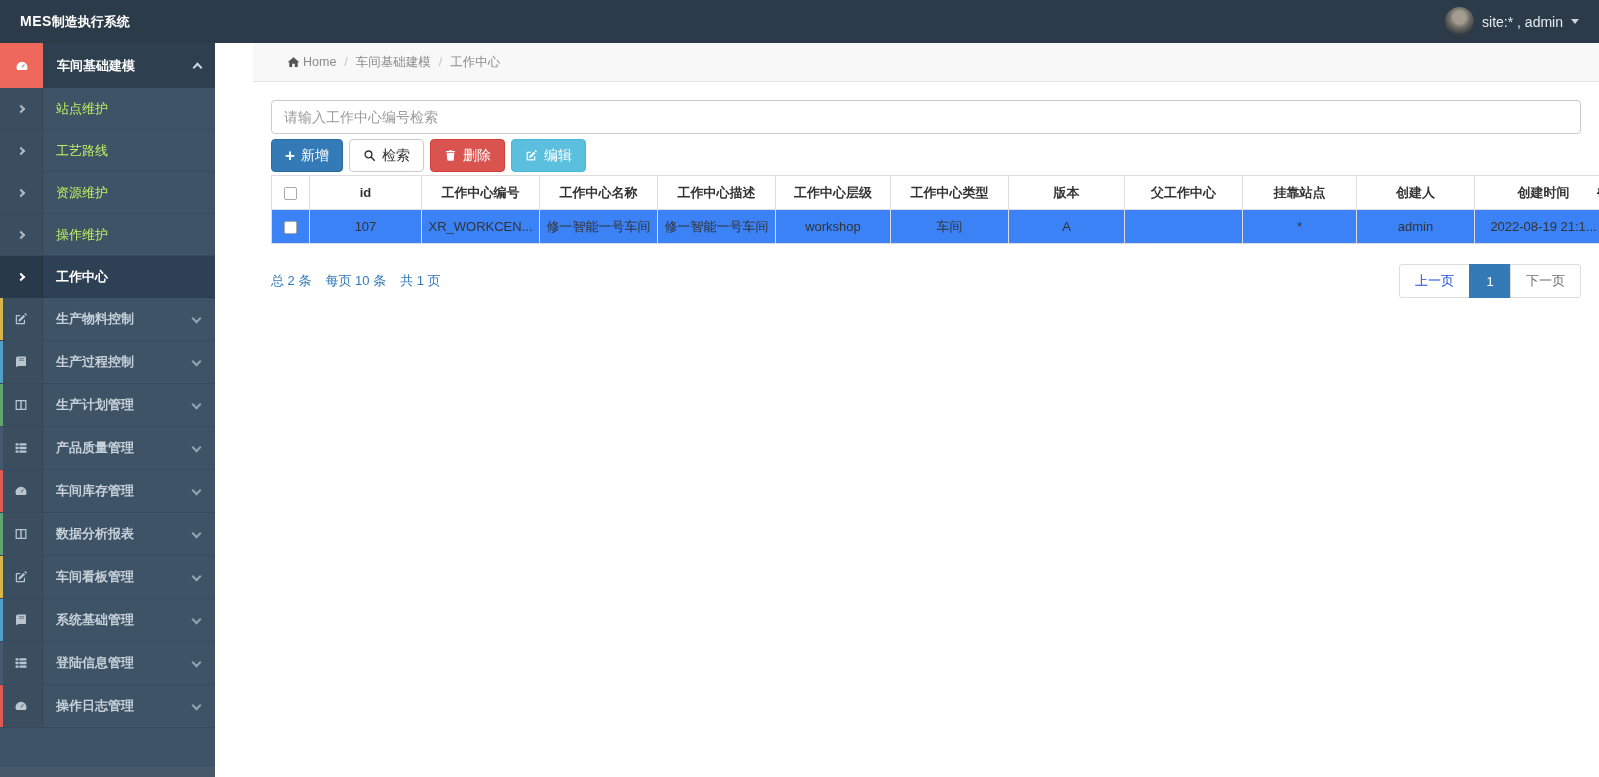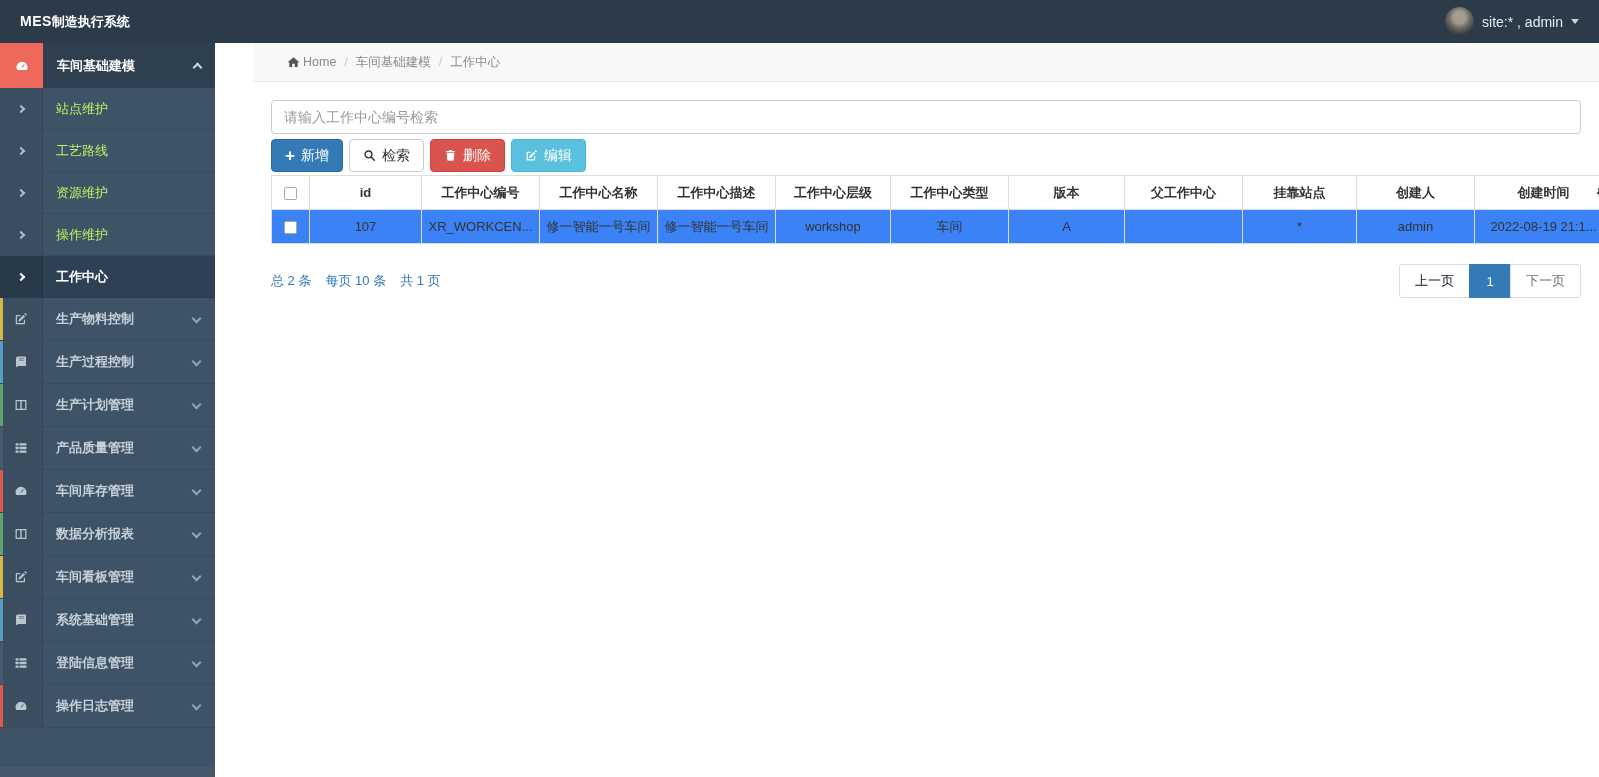--- a/index.html
+++ b/index.html
@@ -73,21 +73,21 @@
   .grid th, .grid td { border:1px solid #ddd; height:34px; text-align:center; overflow:hidden; white-space:nowrap; padding:0 6px; }
   .grid th { font-weight:bold; position:relative; }
   tr.striped td { background:#3b82f6; }
   .cb { display:inline-block; width:13px; height:13px; border:1px solid #a9a9a9; border-radius:2px; background:#fff; vertical-align:middle; cursor:pointer; }
   .pin { position:absolute; right:7px; top:50%; transform:translateY(-50%); width:11px; height:11px; fill:#333; cursor:pointer; }
 
   .pagerow { margin-top:20px; display:flex; justify-content:space-between; align-items:center; }
   .summary { color:#337ab7; font-size:13px; display:flex; gap:14px; }
   .pager { display:flex; }
   .page-btn { min-width:42px; padding:7px 15px; border:1px solid #ddd; background:#fff; font-size:13px; display:flex; align-items:center; justify-content:center; margin-left:-1px; cursor:pointer; }
-  .page-prev { color:#0f172a; border-radius:3px 0 0 3px; margin-left:8px; }
+  .page-prev { color:#1d4ed8; border-radius:3px 0 0 3px; margin-left:8px; }
   .page-num  { background:#337ab7; border-color:#337ab7; color:#fff; }
   .page-next { color:#6f6f6f; border-radius:0 3px 3px 0; }
 </style>
 </head>
 <body>
 
 <svg width="0" height="0" style="position:absolute">
   <symbol id="i-dashboard" viewBox="0 0 16 16">
     <path d="M8 3.2a6.3 6.3 0 0 0-6.3 6.3c0 1.2.33 2.3.9 3.2h10.8c.57-.9.9-2 .9-3.2A6.3 6.3 0 0 0 8 3.2z"></path>
     <rect x="7.45" y="5.0" width="1.1" height="4.8" rx=".55" fill="rgba(0,0,0,.45)" transform="rotate(40 8 9.5)"></rect>

